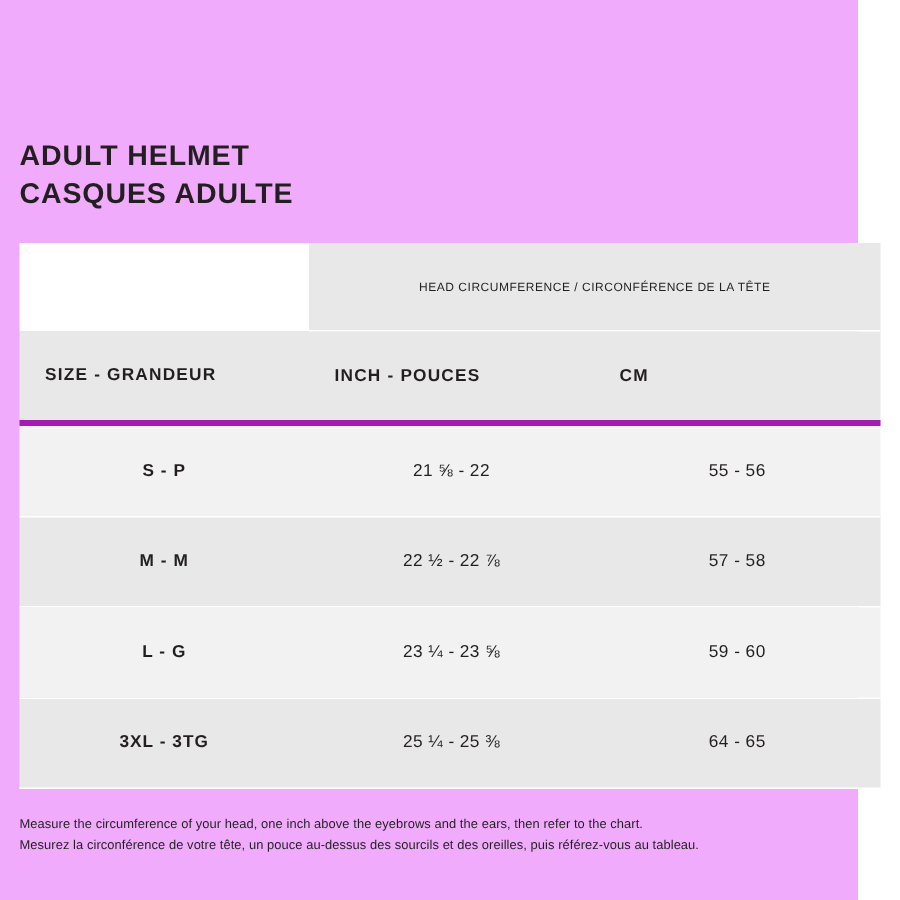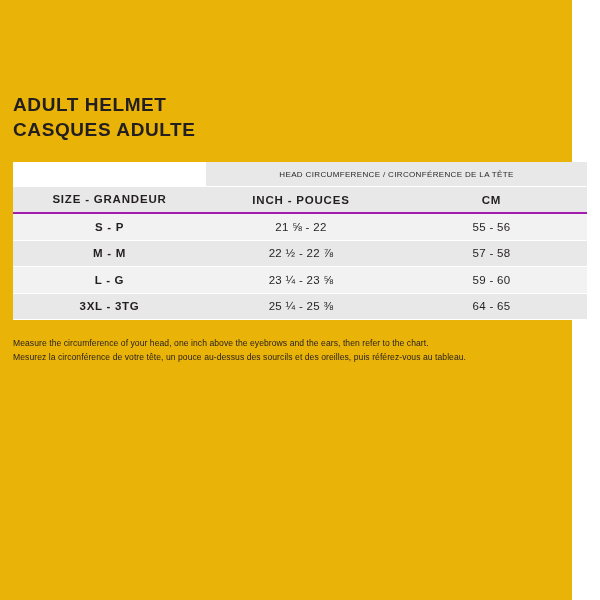--- a/index.html
+++ b/index.html
@@ -11,21 +11,21 @@
     width: 600px;
     height: 600px;
     font-family: "Liberation Sans", sans-serif;
     color: #231f20;
     overflow: hidden;
   }
   .page {
     width: 572px;
     height: 600px;
     position: relative;
-    background: #eab308;
+    background: #f0abfc;
     box-sizing: border-box;
   }
   .content {
     position: absolute;
     left: 13px;
     top: 92px;
     width: 574px;
   }
   .title-block {
     margin-bottom: 20px;
@@ -37,21 +37,21 @@
     line-height: 1.32;
     text-transform: uppercase;
     color: #231f20;
   }
   table.size-table {
     border-collapse: collapse;
     width: 574px;
     table-layout: fixed;
   }
   table.size-table td, table.size-table th {
-    padding: 0;
+    padding: 17px;
     margin: 0;
   }
   .col-size { width: 193px; }
   .col-inch { width: 190px; }
   .col-cm  { width: 191px; }
 
   .row-group-header td {
     height: 24px;
     font-size: 8px;
     letter-spacing: 0.35px;
@@ -64,24 +64,24 @@
     border-bottom: 1px solid #ffffff;
   }
   .blank-cell {
     background: #ffffff;
   }
   .row-head td {
     height: 25px;
     font-size: 11.5px;
     font-weight: bold;
     letter-spacing: 0.8px;
-    text-align: center;
+    text-align: left;
     vertical-align: middle;
     background: #e8e8e8;
-    border-bottom: 2px solid #a21caf;
+    border-bottom: 4px solid #a21caf;
   }
   .data-row td {
     height: 25.5px;
     font-size: 11.5px;
     text-align: center;
     vertical-align: middle;
     border-bottom: 1px solid #ffffff;
   }
   .data-row td.size-cell {
     font-weight: bold;

